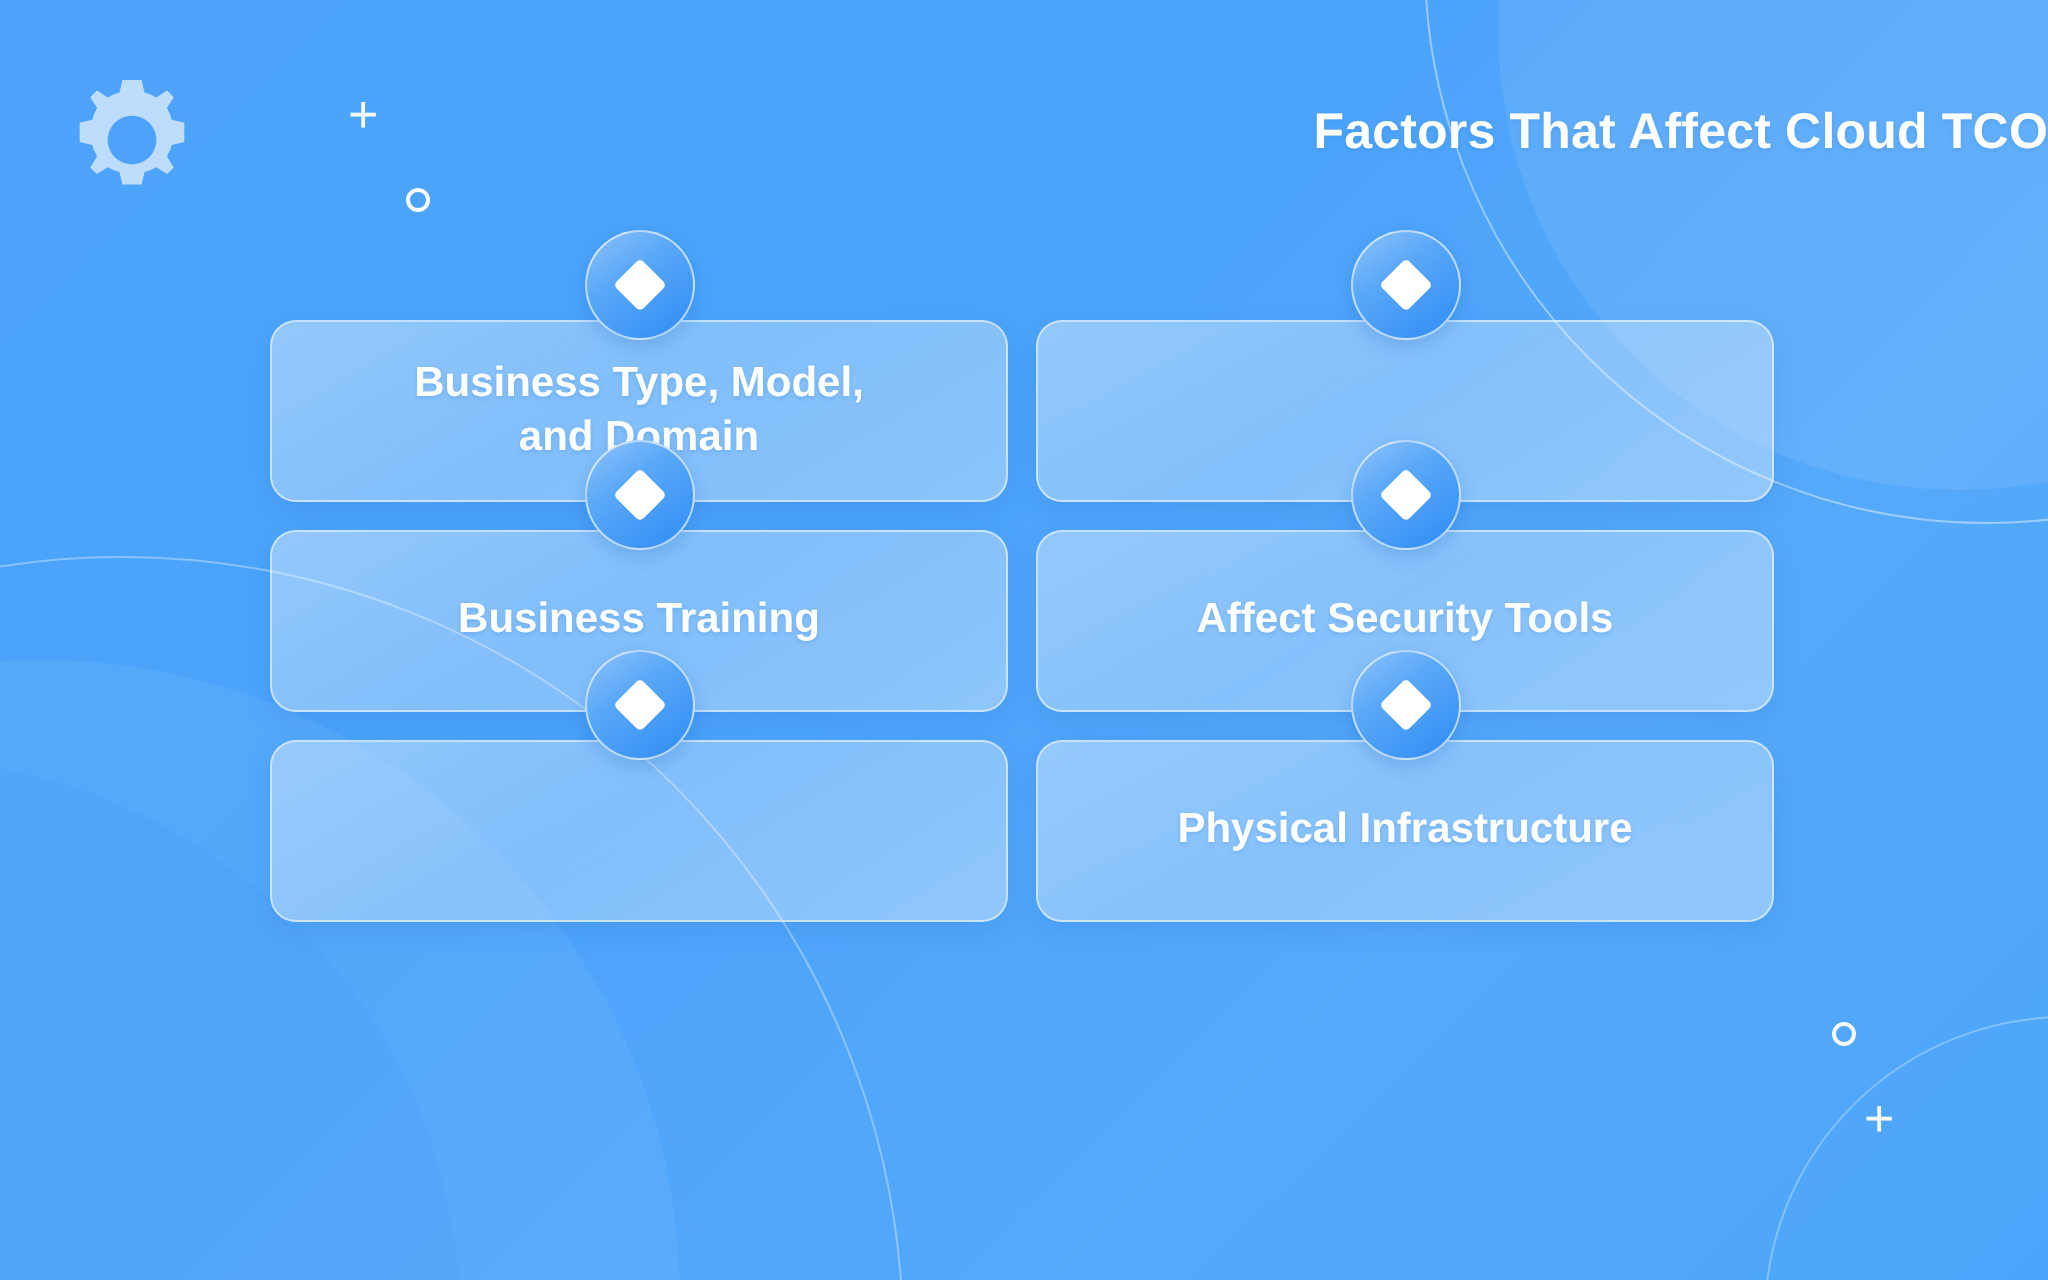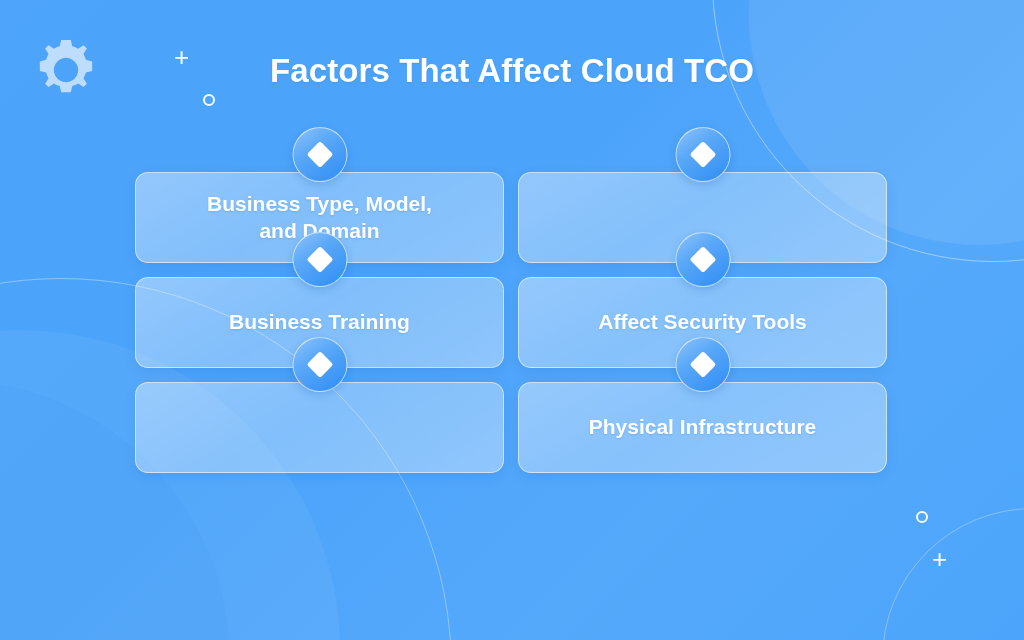--- a/index.html
+++ b/index.html
@@ -95,33 +95,33 @@
   .ring-tl { left: 203px; top: 94px; }
   .ring-br { left: 916px; top: 511px; }
   .plus-br { left: 932px; top: 546px; }
 
   
   .title {
     position: absolute;
     left: 0;
     right: 0;
     top: 52px;
-    text-align: center;
+    text-align: right;
     color: #ffffff;
-    font-size: 33px;
+    font-size: 25px;
     font-weight: bold;
     letter-spacing: 0.1px;
     text-shadow: 0 1px 2px rgba(30,110,200,0.18);
   }
 
   
   .grid {
     position: absolute;
     left: 135px;
-    top: 172px;
+    top: 160px;
     width: 754px;
     display: grid;
     grid-template-columns: 369px 369px;
     grid-template-rows: 91px 91px 91px;
     column-gap: 16px;
     row-gap: 51px;
     gap: 14px;
   }
 
   .card {

